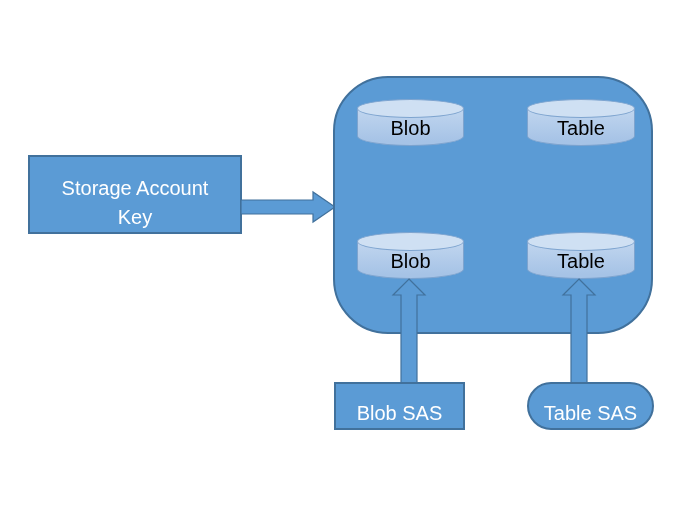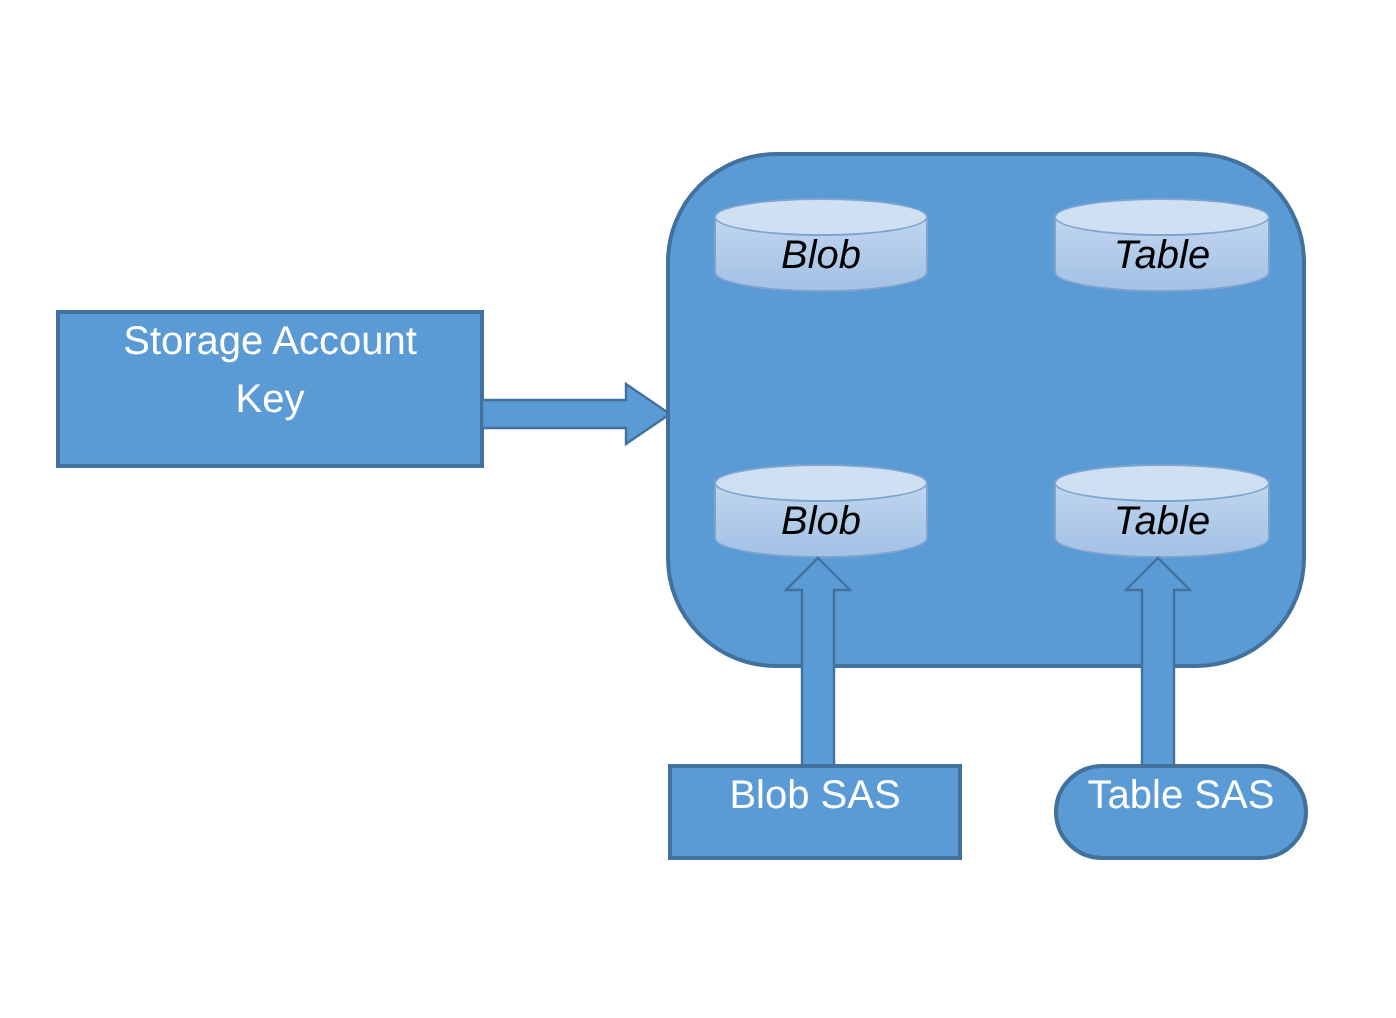--- a/index.html
+++ b/index.html
@@ -20,35 +20,35 @@
     position:relative;
     width:698px;height:509px;
     background:var(--background);
     overflow:hidden;
   }
   .rect-box{
     position:absolute;
     background:var(--shape-fill);
     border:2px solid var(--shape-border);
     color:var(--label-on-blue);
-    display:flex;align-items:flex-start;justify-content:center;
+    display:flex;align-items:flex-end;justify-content:center;
     text-align:center;
     font-size:20px;line-height:29px;
   }
   .storage-key-box{left:28px;top:155px;width:214px;height:79px;padding:0 14px;}
-  .sas-box-blob{left:334px;top:382px;width:147px;height:48px;}
+  .sas-box-blob{left:334px;top:382px;width:131px;height:48px;}
   .sas-box-table{left:527px;top:382px;width:127px;height:48px;border-radius:24px;}
   .account-box{
     position:absolute;
     left:333px;top:76px;width:320px;height:258px;
     background:var(--shape-fill);
     border:2px solid var(--shape-border);
     border-radius:55px;
   }
-  .cyl{position:absolute;width:107px;height:47px;font-style:italic;}
+  .cyl{position:absolute;width:107px;height:47px;}
   .cyl-blob-top{left:357px;top:99px;}
   .cyl-table-top{left:527px;top:99px;width:108px;}
   .cyl-blob-bottom{left:357px;top:232px;}
   .cyl-table-bottom{left:527px;top:232px;width:108px;}
   .cyl .body{
     position:absolute;left:0;right:0;top:9px;bottom:0;
     background:linear-gradient(180deg,var(--cylinder-fill-body-start) 0%,var(--cylinder-fill-body-end) 90%);
     border:1px solid var(--cylinder-border);
     border-top:none;
     border-radius:0 0 50% 50% / 0 0 10px 10px;

